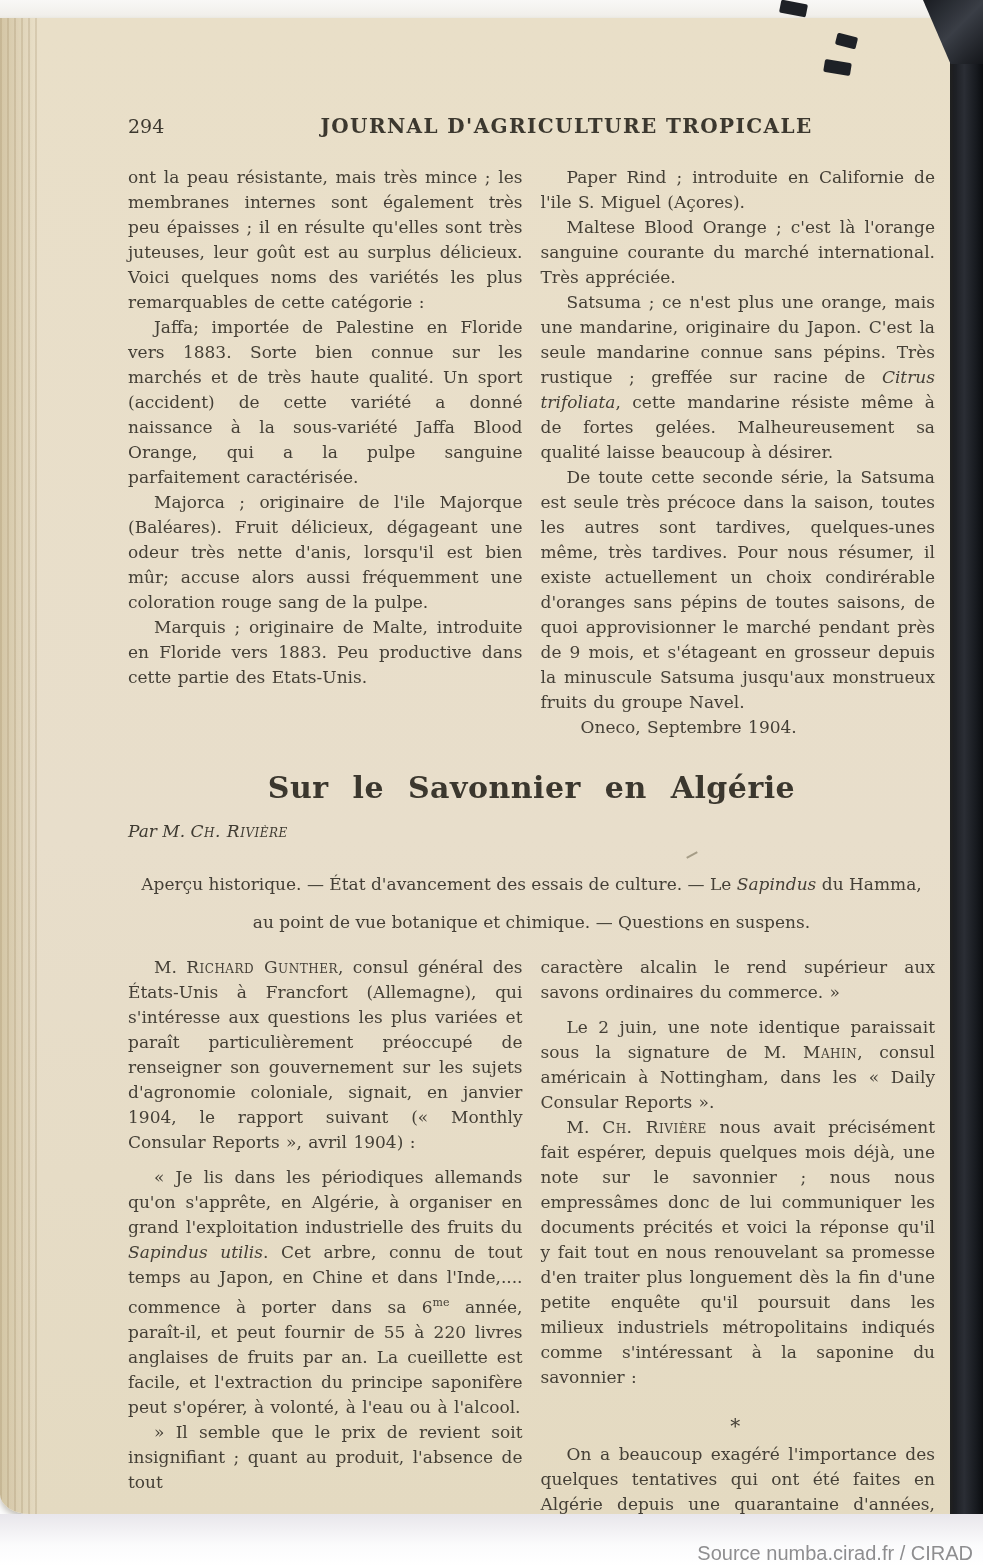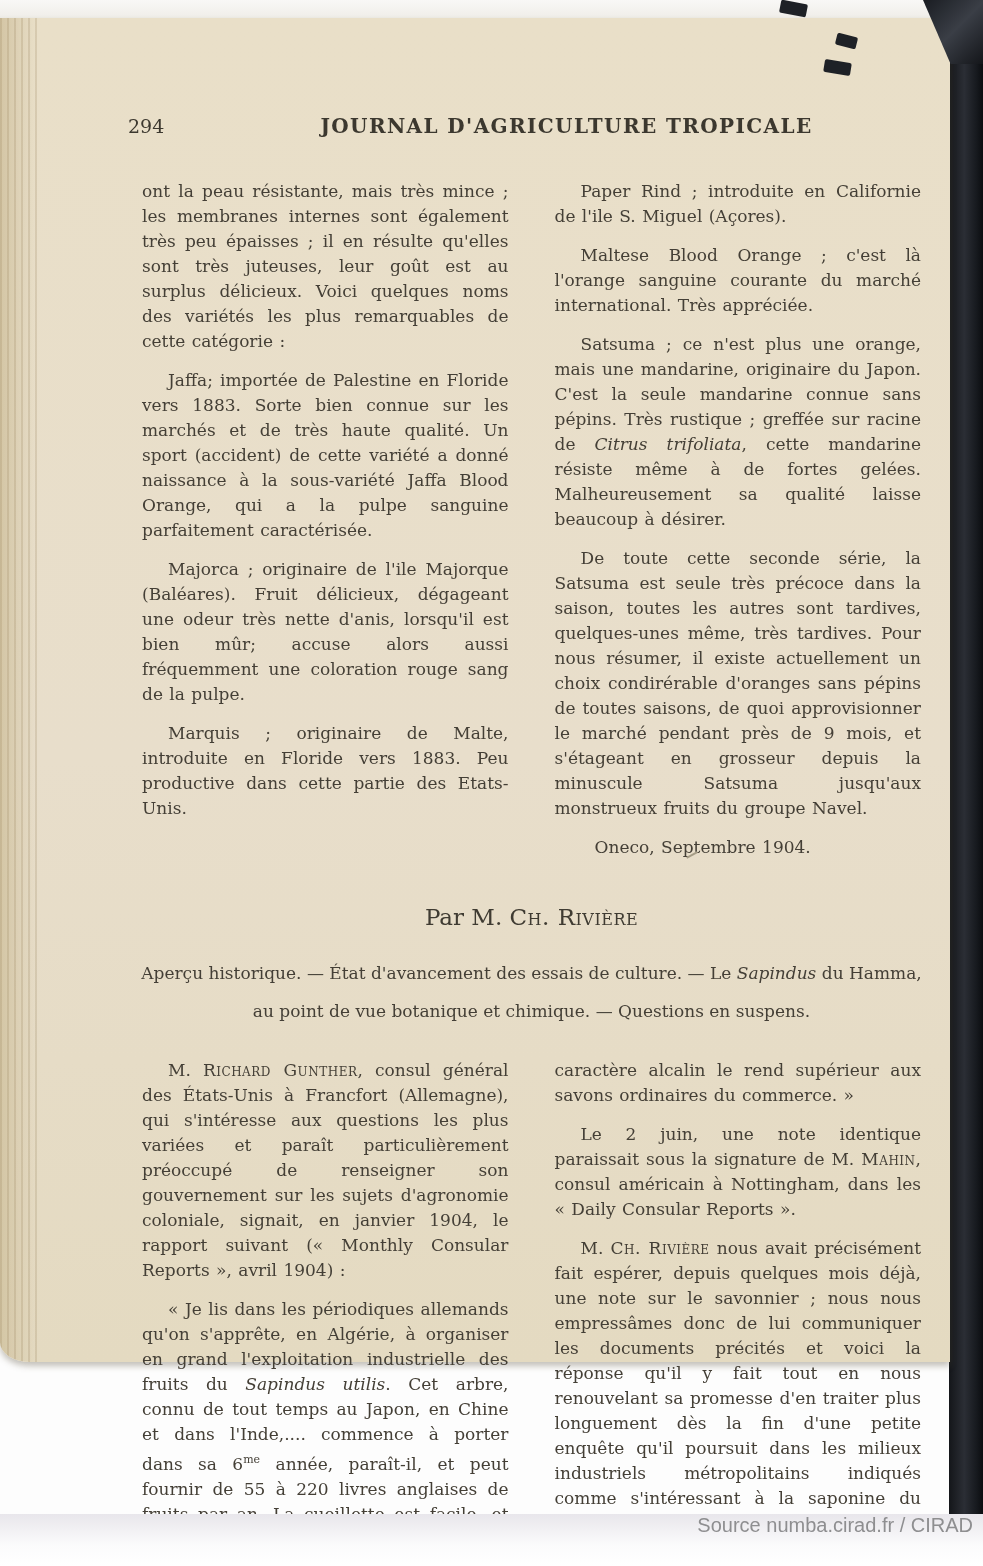--- a/index.html
+++ b/index.html
@@ -3,59 +3,59 @@
 <meta charset="utf-8">
 <style>
   html,body{margin:0;padding:0;}
   body{width:983px;height:1566px;background:#ffffff;font-family:"DejaVu Serif",serif;}
   .scan{position:relative;width:983px;height:1566px;overflow:hidden;background:#fdfdfd;}
   .top-strip{position:absolute;left:0;top:0;width:100%;height:19px;background:linear-gradient(180deg,#f9f8f6,#efede8);}
   .cover-right{position:absolute;top:0;right:0;width:34px;height:1524px;
     background:linear-gradient(90deg,#14161a,#2b2e35 45%,#171a1f 80%,#0b0d10);}
   .cover-corner{position:absolute;top:0;right:0;width:60px;height:64px;background:linear-gradient(135deg,#1a1d22,#3a3e46 50%,#14161a);
     clip-path:polygon(0 0,100% 0,100% 100%,46% 100%);}
-  .page{position:absolute;left:0;top:18px;width:950px;height:1344px;
+  .page{position:absolute;left:0;top:18px;width:950px;height:1496px;
     background:linear-gradient(180deg,#e9dfc8,#e8decb 55%,#e4dac1);
     border-bottom-left-radius:30px 20px;
     box-shadow:0 4px 6px rgba(90,80,60,.35);}
   .page-edge-left{position:absolute;left:0;top:0;bottom:0;width:38px;border-bottom-left-radius:inherit;
     background:repeating-linear-gradient(90deg,rgba(150,128,90,.22) 0 2px,rgba(150,128,90,0) 2px 7px),
                linear-gradient(90deg,#d3c5a4,rgba(232,222,203,0) 95%);}
   .page-inner{position:relative;box-sizing:border-box;width:100%;height:100%;padding:96px 15px 0 128px;color:#443f36;}
   .mark{position:absolute;background:#1e2126;border-radius:2px;}
   .mark1{left:780px;top:2px;width:27px;height:13px;transform:rotate(11deg);}
   .mark2{left:836px;top:35px;width:21px;height:12px;transform:rotate(14deg);}
   .mark3{left:824px;top:61px;width:27px;height:13px;transform:rotate(9deg);}
   .pencil{position:absolute;left:686px;top:854px;width:12px;height:2px;background:#a59c86;transform:rotate(-28deg);}
 
   .pg-header{display:flex;align-items:baseline;font-size:19px;color:#3c382f;}
   .pg-header .pnum{width:70px;}
   .pg-header .jtitle{flex:1;text-align:center;font-size:20px;letter-spacing:1.4px;font-weight:600;}
   .pg-header .issue{width:190px;text-align:right;font-weight:600;letter-spacing:.4px;}
 
   .cols{display:flex;gap:18px;margin-top:27px;}
   .col{width:395px;}
-  .para{margin:14px;font-size:17px;line-height:25px;text-align:justify;word-spacing:1px;}
+  .para{margin:0;font-size:17px;line-height:25px;text-align:justify;word-spacing:1px;}
   .para.ind{text-indent:26px;}
   .para.gap{margin-top:10px;}
   .para.sig{text-align:right;padding-right:52px;}
   .para.date{text-indent:40px;text-align:left;}
   .para.stars{text-align:center;white-space:pre-line;line-height:15px;font-size:20px;letter-spacing:5px;margin:14px 0 8px;text-indent:0;}
   .sc{font-variant:small-caps;letter-spacing:.5px;}
   sup{font-size:11px;}
 
   .article{margin-top:30px;}
   .article h1{margin:0;text-align:center;font-size:30px;font-weight:700;color:#3b372e;word-spacing:13px;letter-spacing:.5px;}
-  .byline{text-align:center;font-size:23px;margin-top:16px;color:#3f3b32;}
+  .byline{text-align:left;font-size:17px;margin-top:16px;color:#3f3b32;font-style:italic;}
   .abstract{margin:24px 2px 14px;font-size:17px;line-height:38px;text-align:center;}
   .article .cols{margin-top:12px;}
 
   .bottom-strip{position:absolute;left:0;top:1514px;width:100%;height:52px;
     background:linear-gradient(180deg,#e8e6eb,#fbfbfc 60%,#ffffff);}
-  .source{position:absolute;right:10px;top:0;font-family:"Liberation Sans",sans-serif;font-size:20px;color:#8e8e90;}
+  .source{position:absolute;right:10px;top:28px;font-family:"Liberation Sans",sans-serif;font-size:20px;color:#8e8e90;}
 </style>
 </head>
 <body>
 
 <div class="scan">
   <div class="top-strip"></div>
   <div class="cover-right"></div>
 
   <div class="page">
     <div class="page-edge-left"></div>
@@ -76,20 +76,21 @@
         <div class="col">
             <p class="para ind">Paper Rind ; introduite en Californie de l'ile S. Miguel (Açores).</p>
             <p class="para ind">Maltese Blood Orange ; c'est là l'orange sanguine courante du marché international. Très appréciée.</p>
             <p class="para ind">Satsuma ; ce n'est plus une orange, mais une mandarine, originaire du Japon. C'est la seule mandarine connue sans pépins. Très rustique ; greffée sur racine de <i>Citrus trifoliata</i>, cette mandarine résiste même à de fortes gelées. Malheureusement sa qualité laisse beaucoup à désirer.</p>
             <p class="para ind">De toute cette seconde série, la Satsuma est seule très précoce dans la saison, toutes les autres sont tardives, quelques-unes même, très tardives. Pour nous résumer, il existe actuellement un choix condirérable d'oranges sans pépins de toutes saisons, de quoi approvisionner le marché pendant près de 9 mois, et s'étageant en grosseur depuis la minuscule Satsuma jusqu'aux monstrueux fruits du groupe Navel.</p>
             <p class="para date">Oneco, Septembre 1904.</p>
           </div>
       </div>
 
       <section class="article">
+        <h1>Sur le Savonnier en Algérie</h1>
         <div class="byline">Par M. <span class="sc">Ch. Rivière</span></div>
         <div class="abstract">Aperçu historique. — État d'avancement des essais de culture. — Le <i>Sapindus</i> du Hamma, au point de vue botanique et chimique. — Questions en suspens.</div>
         <div class="cols">
           <div class="col">
               <p class="para ind">M. <span class="sc">Richard Gunther</span>, consul général des États-Unis à Francfort (Allemagne), qui s'intéresse aux questions les plus variées et paraît particulièrement préoccupé de renseigner son gouvernement sur les sujets d'agronomie coloniale, signait, en janvier 1904, le rapport suivant (« Monthly Consular Reports », avril 1904) :</p>
               <p class="para ind gap">« Je lis dans les périodiques allemands qu'on s'apprête, en Algérie, à organiser en grand l'exploitation industrielle des fruits du <i>Sapindus utilis</i>. Cet arbre, connu de tout temps au Japon, en Chine et dans l'Inde,.... commence à porter dans sa 6<sup>me</sup> année, paraît-il, et peut fournir de 55 à 220 livres anglaises de fruits par an. La cueillette est facile, et l'extraction du principe saponifère peut s'opérer, à volonté, à l'eau ou à l'alcool.</p>
               <p class="para ind">» Il semble que le prix de revient soit insignifiant ; quant au produit, l'absence de tout</p>
             </div>
           <div class="col">
               <p class="para">caractère alcalin le rend supérieur aux savons ordinaires du commerce. »</p>

